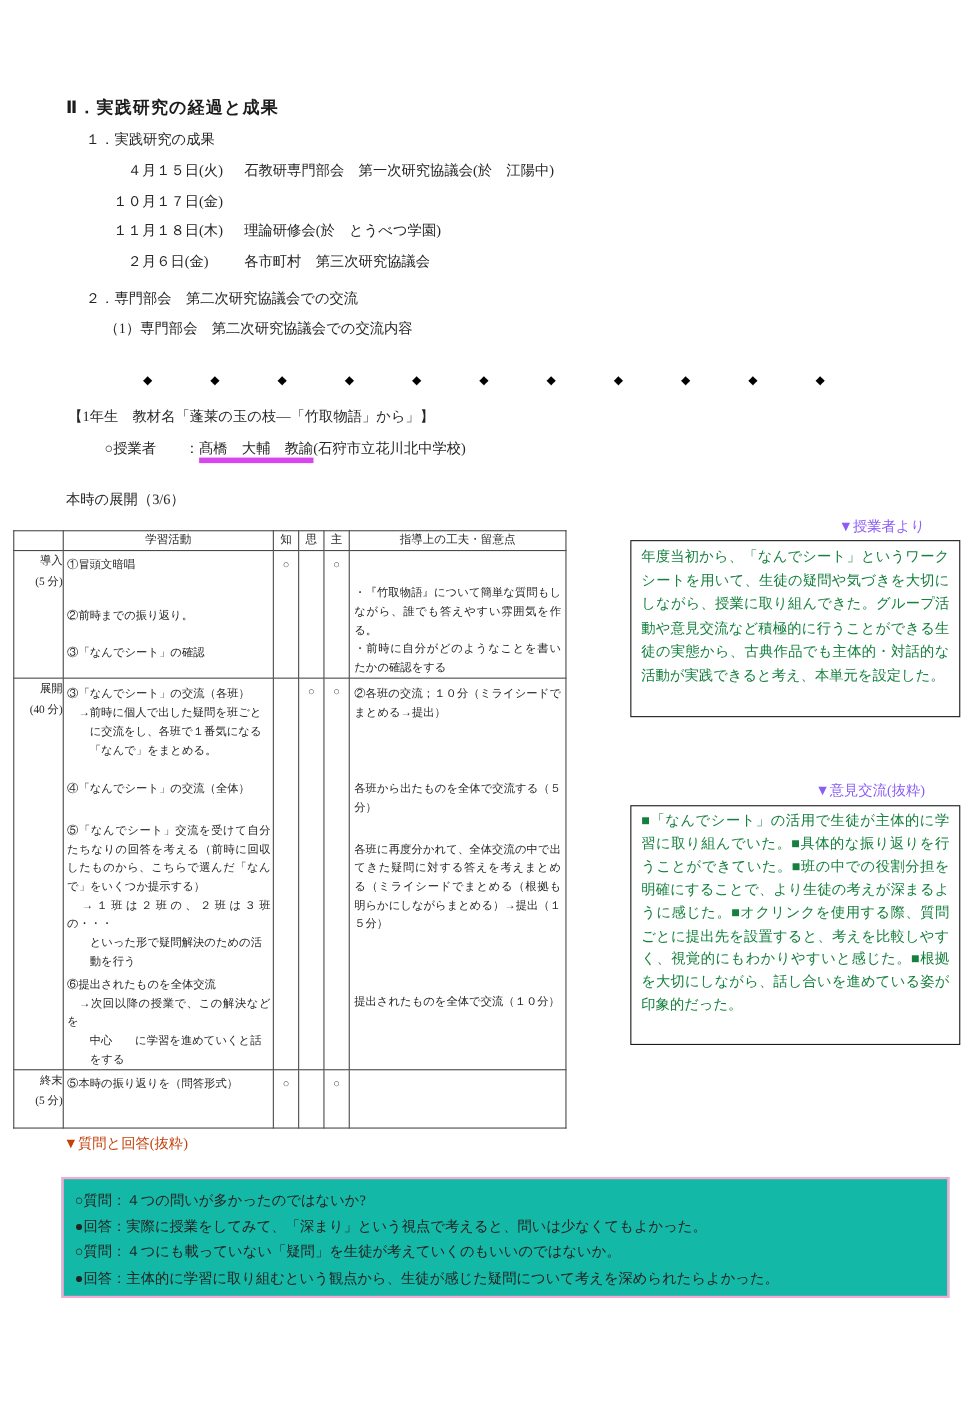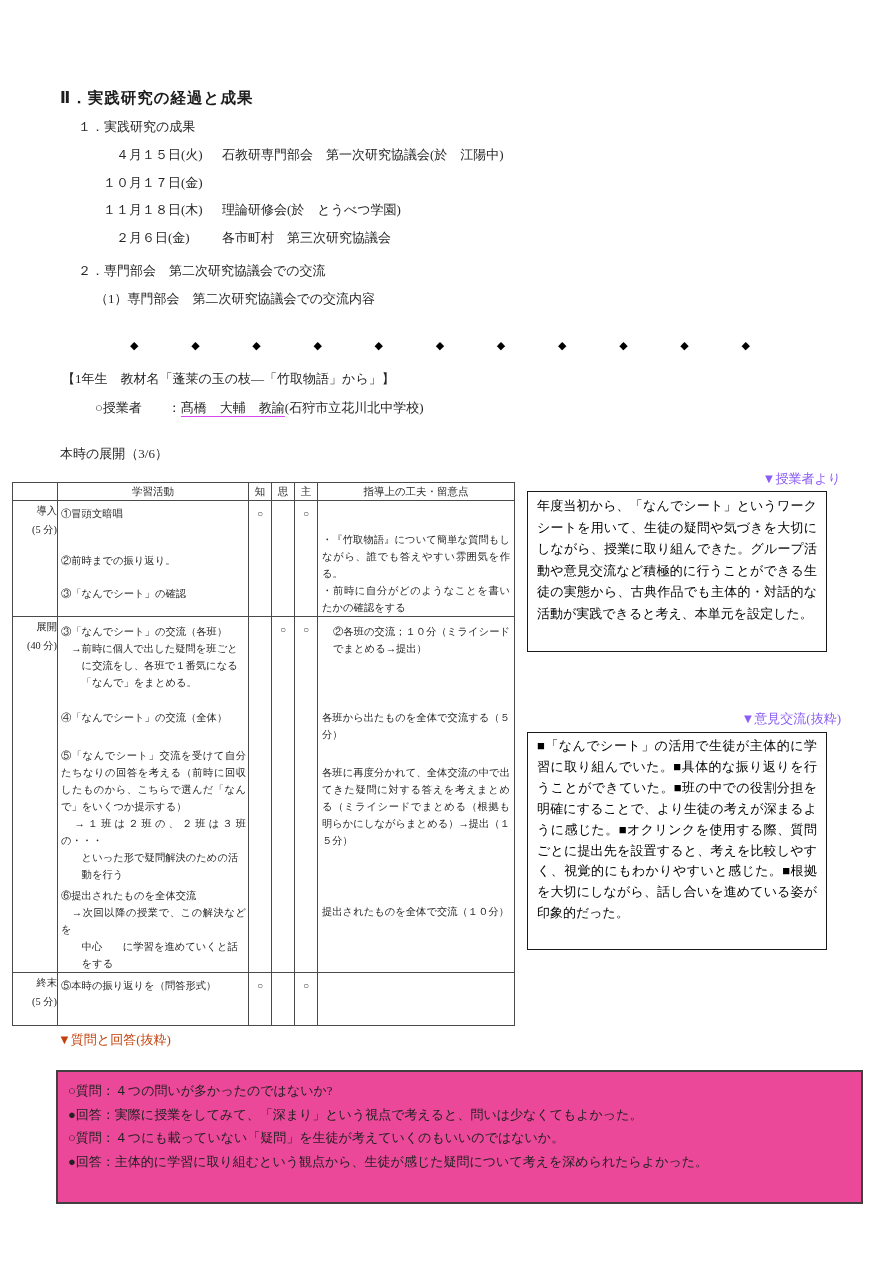--- a/index.html
+++ b/index.html
@@ -30,21 +30,21 @@
   .s2-sub     { position: absolute; left: 95px; top: 290px; font-size: 13px; }
   
   .diamonds {
     position: absolute; left: 130px; top: 339px; width: 620px;
     display: flex; justify-content: space-between;
     font-size: 11px; color: #000;
   }
   
   .lesson-title { position: absolute; left: 62px; top: 370px; font-size: 13px; }
   .teacher-line { position: absolute; left: 95px; top: 399px; font-size: 13px; }
-  .teacher-name { text-decoration: none; border-bottom: 1px solid #d946ef; padding-bottom: 1px; font-family: Liberation Serif, serif; }
+  .teacher-name { text-decoration: none; border-bottom: 5px solid #d946ef; padding-bottom: 1px; font-family: Liberation Serif, serif; }
   .table-caption { position: absolute; left: 60px; top: 445px; font-size: 13px; }
   
   table.plan {
     position: absolute; left: 12px; top: 482px;
     width: 502px; border-collapse: collapse; table-layout: fixed;
     font-size: 10.3px; line-height: 17px; color: #262626;
   }
   table.plan td { border: 1px solid #4a4a4a; vertical-align: top; overflow: hidden; }
   tr.hdr { height: 17px; }
   tr.hdr td { text-align: center; vertical-align: middle; font-size: 10.5px; }
@@ -60,46 +60,46 @@
   
   .pa0 { margin-top: 4px; }
   .mi1 { margin-top: 30px; }
   .mi2 { margin-top: 16px; }
   .gi  { margin-top: 30px; }
   
   .pd0 { margin-top: 6px; }
   .pd1 { margin-top: 18px; }
   .pd2 { margin-top: 21px; }
   .pd3 { margin-top: 4px; }
-  .gd0 { margin-top: 6px; margin-left: 11px; }
+  .gd0 { margin-top: 6px; }
   .gd1 { margin-top: 52px; }
   .gd2 { margin-top: 21px; }
   .gd3 { margin-top: 54px; }
   
   .pc0 { margin-top: 4px; }
   
   .note-label {
     position: absolute; left: 541px; width: 300px;
     font-size: 13px; text-align: right; color: #8b5cf6;
   }
   .lbl-teacher  { top: 470px; }
   .lbl-exchange { top: 710px; }
   .note-box {
-    position: absolute; left: 527px; width: 300px;
+    position: absolute; left: 573px; width: 300px;
     border: 1.5px solid #1a1a1a; background: #fff;
     padding: 3px 9px 4px 9px;
-    font-size: 13px; text-align: justify; color: #000000;
+    font-size: 13px; text-align: justify; color: #15803d;
   }
   .box-teacher  { top: 491px; height: 161px; line-height: 21.6px; }
   .box-exchange { top: 732px; height: 218px; line-height: 20.9px; }
   
   .qa-label { position: absolute; left: 58px; top: 1031px; font-size: 13px; color: #c2410c; }
   .qa-box {
-    position: absolute; left: 56px; top: 1070px; width: 807px; height: 134px;
-    border: 2px solid #404040; background: #ec4899;
+    position: absolute; left: 56px; top: 1070px; width: 807px; height: 110px;
+    border: 2px solid #f9a8d4; background: #14b8a6;
     padding: 7px 10px; font-size: 13px; color: #222;
   }
   .qa-item { line-height: 23.5px; white-space: nowrap; }
 </style>
 </head>
 <body>
 
 <div class="page">
 
   <div class="doc-title">Ⅱ．実践研究の経過と成果</div>

